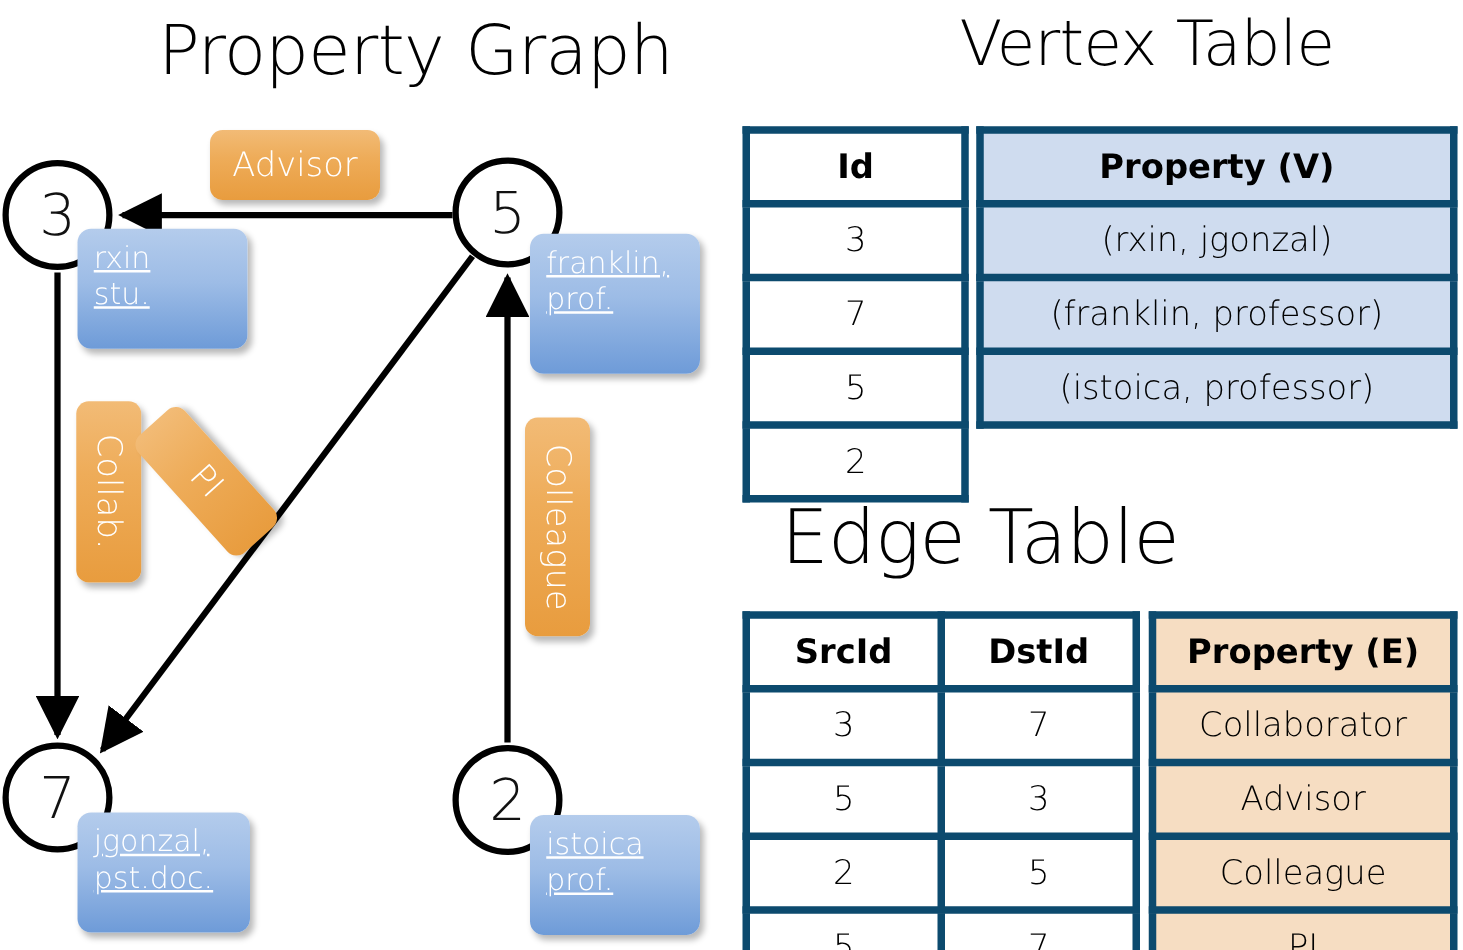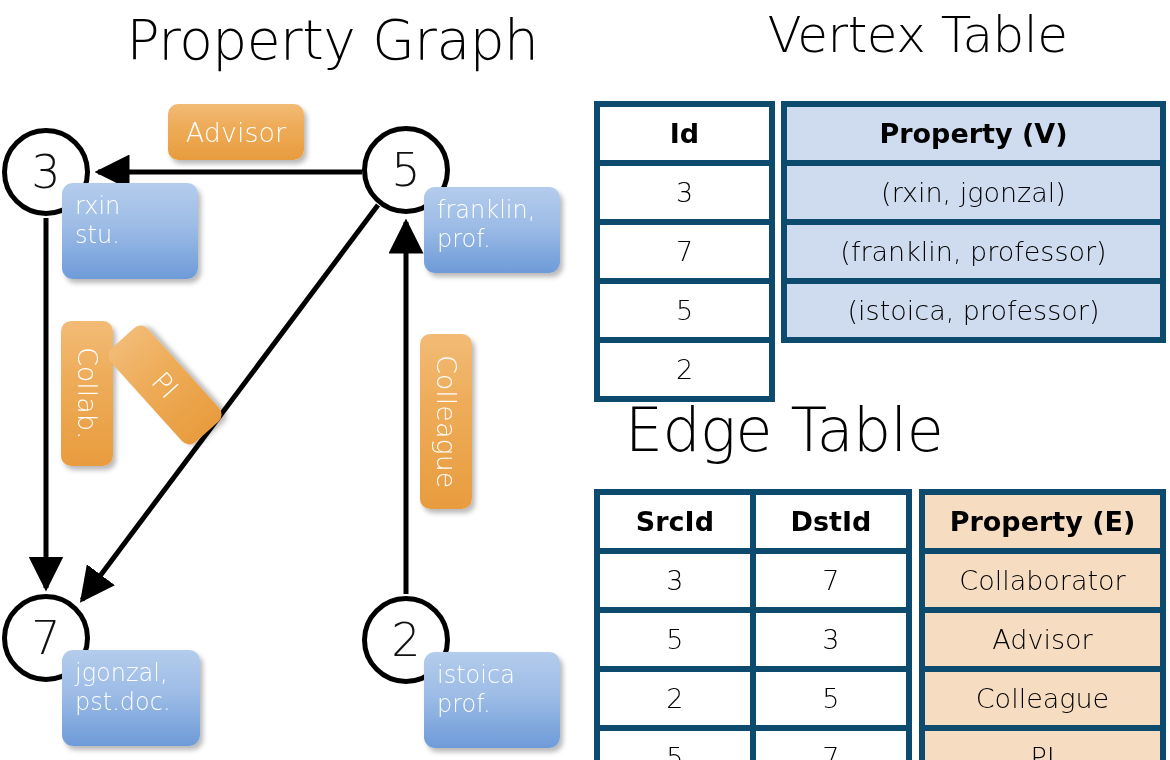--- a/index.html
+++ b/index.html
@@ -86,23 +86,24 @@
     background: linear-gradient(to bottom, #b4ccec 0%, #9dbce6 45%, #6e9bd8 100%);
     box-shadow: 3px 4px 5px rgba(0,0,0,0.28);
     color: #ffffff;
     font-family: "DejaVu Sans", sans-serif;
     font-weight: 300;
     font-size: 24px;
     line-height: 1.22;
     padding: 9px 0 0 13px;
     box-sizing: border-box;
     white-space: pre-line;
+    text-decoration: underline;
   }
   #prop-rxin     { left: 62px;  top: 183px; width: 136px; height: 96px; }
-  #prop-franklin { left: 424px; top: 187px; width: 136px; height: 86px; }
+  #prop-franklin { left: 424px; top: 187px; width: 136px; height: 112px; }
   #prop-jgonzal  { left: 62px;  top: 650px; width: 138px; height: 96px; }
   #prop-istoica  { left: 424px; top: 652px; width: 136px; height: 96px; }
 
   
   .edge-label {
     position: absolute;
     border-radius: 10px;
     background: linear-gradient(to bottom, #f2bb76 0%, #eeac59 40%, #e89c3e 100%);
     box-shadow: 3px 4px 5px rgba(0,0,0,0.28);
     color: #ffffff;

